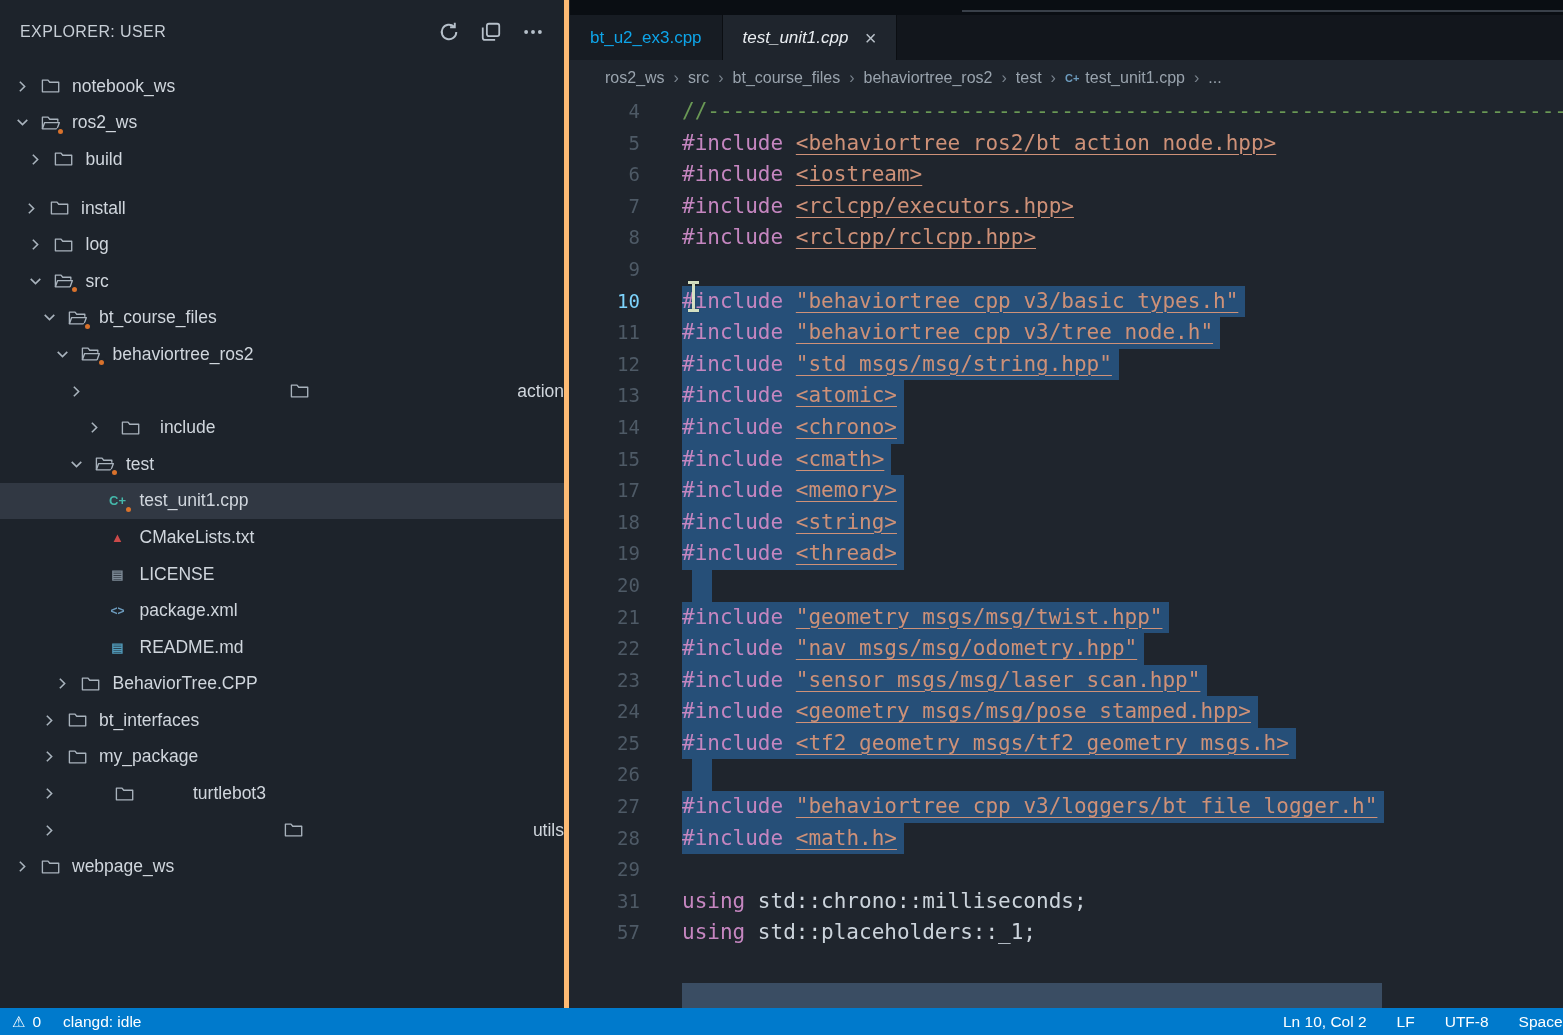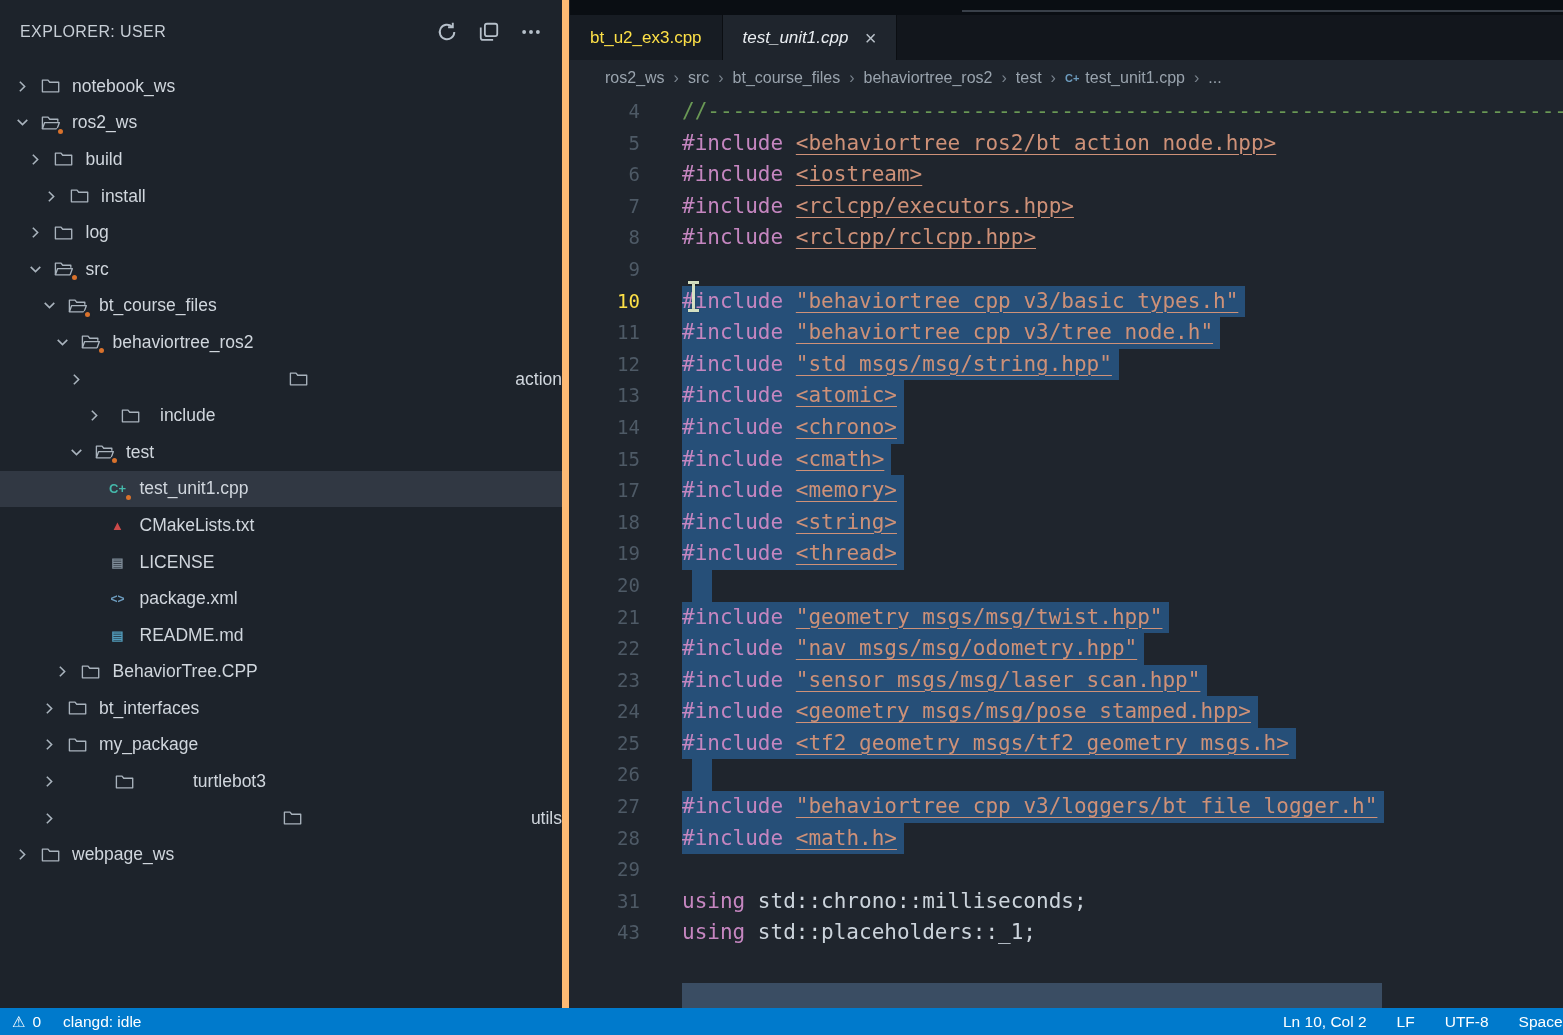--- a/index.html
+++ b/index.html
@@ -1,52 +1,52 @@
 <!DOCTYPE html>
 <html style="--c-status: #007acc; --c-selection: #264f78; --c-dot: #d9722c; --c-kw: #c586c0; --c-kb: #569cd6; --c-str: #ce9178; --c-cm: #6a9955;"><head>
 <meta charset="utf-8">
 <style>
   *{margin:0;padding:0;box-sizing:border-box}
   html,body{width:1563px;height:1035px;overflow:hidden;background:#1f252d;font-family:"Liberation Sans",sans-serif}
   body{position:relative;color:#ccd2d9}
 
   
-  .sidebar{position:absolute;left:0;top:0;width:569px;height:1008px;background:#1d232b;border-right:7px solid #fdba74}
+  .sidebar{position:absolute;left:0;top:0;width:569px;height:1008px;background:#1d232b;border-right:5px solid #fdba74}
   .sidebar-header{height:64px;display:flex;align-items:center;padding:0 16px 0 20px}
   .sidebar-title{font-size:16px;letter-spacing:.4px;color:#c7ced6}
   .sidebar-actions{margin-left:auto;display:flex;gap:12px;align-items:center}
   .act{width:30px;height:30px;display:flex;align-items:center;justify-content:center;border-radius:4px;cursor:pointer}
   .tree{padding-top:4px}
   .row{height:36.6px;display:flex;align-items:center;font-size:17.5px;color:#d0d6dd;white-space:nowrap;cursor:pointer}
   .row.selected{background:#313843}
   .twisty{width:20px;flex:0 0 20px;display:flex;align-items:center;justify-content:center}
   .twisty.open svg{transform:rotate(90deg)}
   .ficon{width:24px;height:22px;flex:0 0 24px;margin-left:6px;margin-right:10px;position:relative;display:flex;align-items:center;justify-content:center}
   .dot{position:absolute;right:-3px;bottom:-2px;width:9px;height:9px;border-radius:50%;background:var(--c-dot,#d9722c);border:2px solid #1d232b}
   .row.selected .dot{border-color:#313843}
   .fg{font-weight:bold;font-size:13px;line-height:1;font-family:"Liberation Sans",sans-serif}
   .fg-xml{font-size:12px}
   .rlabel{padding-left:0}
 
   
   .editor{position:absolute;left:570px;top:0;right:0;height:1008px;background:#1f252d}
   .tabs-top{height:15px;background:#0a0e13}
   .tabbar{height:45px;background:#12161c;display:flex;align-items:stretch}
-  .tab{display:flex;align-items:center;padding:0 20px;font-size:17px;background:#171c23;color:#fde047;border-right:1px solid #0b0e12;cursor:pointer}
+  .tab{display:flex;align-items:center;padding:0 20px;font-size:17px;background:#171c23;color:#0ea5e9;border-right:1px solid #0b0e12;cursor:pointer}
   .tab.active{background:#1f252d;color:#e9edf1;font-style:italic}
   .tab-close{margin-left:16px;font-size:20px;color:#b9c1c9;cursor:pointer;line-height:1}
   .breadcrumbs{height:36px;display:flex;align-items:center;padding-left:35px;font-size:16px;color:#99a3ad;gap:9px;white-space:nowrap}
   .crumb{display:flex;align-items:center;gap:6px;cursor:pointer}
   .crumb-sep{color:#78828c;font-size:16px}
   .bc-icon{font-weight:bold;font-size:11px;color:#6d9cbe}
 
   .code{position:absolute;top:96px;left:0;right:0;bottom:0;overflow:hidden;font-family:"DejaVu Sans Mono",monospace;font-size:21px;line-height:31.6px;cursor:text}
   .cl{height:31.6px;display:flex}
   .gut{width:70px;flex:0 0 70px;text-align:right;font-size:19px;color:#4e5a66}
-  .cl.active .gut{color:#fde047}
+  .cl.active .gut{color:#7dd3fc}
   .ct{margin-left:42px;white-space:pre}
   .ct.sel{background:var(--c-selection,#264f78);padding-right:7px}
   .ct.stub{margin-left:52px;width:20px;background:var(--c-selection,#264f78)}
   .cm{color:var(--c-cm,#6a9955)}
   .kw{color:var(--c-kw,#c586c0)}
   .kb{color:var(--c-kb,#569cd6)}
   .inc{color:var(--c-str,#ce9178);text-decoration:underline;text-underline-offset:4px;text-decoration-thickness:1px}
   .pl{color:#ccd4dc}
 
   .ibeam{position:absolute;left:117px;top:185px;width:13px;height:31px;display:flex;flex-direction:column;align-items:center;opacity:.95}
@@ -127,21 +127,21 @@
             <path d="M5.5 3.5L10 8l-4.5 4.5" fill="none" stroke="#a9b3bd" stroke-width="1.5"></path>
           </svg>
         </span>
         <span class="ficon">
           <svg viewBox="0 0 18 16" width="21" height="18">
             <path d="M1.8 2.8h5l1.5 1.9h8v8.5H1.8z" fill="none" stroke="#a9b3bd" stroke-width="1.2" stroke-linejoin="round"></path>
           </svg>
         </span>
         <span class="rlabel">build</span>
       </div>
-      <div class="row" style="padding-left: 41px;">
+      <div class="row" style="padding-left: 21px; margin-top: 12px;">
         <span class="twisty">
           <svg viewBox="0 0 16 16" width="17" height="17">
             <path d="M5.5 3.5L10 8l-4.5 4.5" fill="none" stroke="#a9b3bd" stroke-width="1.5"></path>
           </svg>
         </span>
         <span class="ficon">
           <svg viewBox="0 0 18 16" width="21" height="18">
             <path d="M1.8 2.8h5l1.5 1.9h8v8.5H1.8z" fill="none" stroke="#a9b3bd" stroke-width="1.2" stroke-linejoin="round"></path>
           </svg>
         </span>
@@ -504,21 +504,21 @@
         </div>
         <div class="cl">
           <span class="gut">29</span>
           <span class="ct"></span>
         </div>
         <div class="cl">
           <span class="gut">31</span>
           <span class="ct"><span class="kw">using</span><span class="pl"> std::chrono::milliseconds;</span></span>
         </div>
         <div class="cl">
-          <span class="gut">43</span>
+          <span class="gut">57</span>
           <span class="ct"><span class="kw">using</span><span class="pl"> std::placeholders::_1;</span></span>
         </div>
       </div>
     <div class="ibeam">
       <span class="ib-top"></span>
         <span class="ib-mid"></span>
         <span class="ib-bot"></span>
     </div>
     <div class="hscroll"></div>
   </div>

